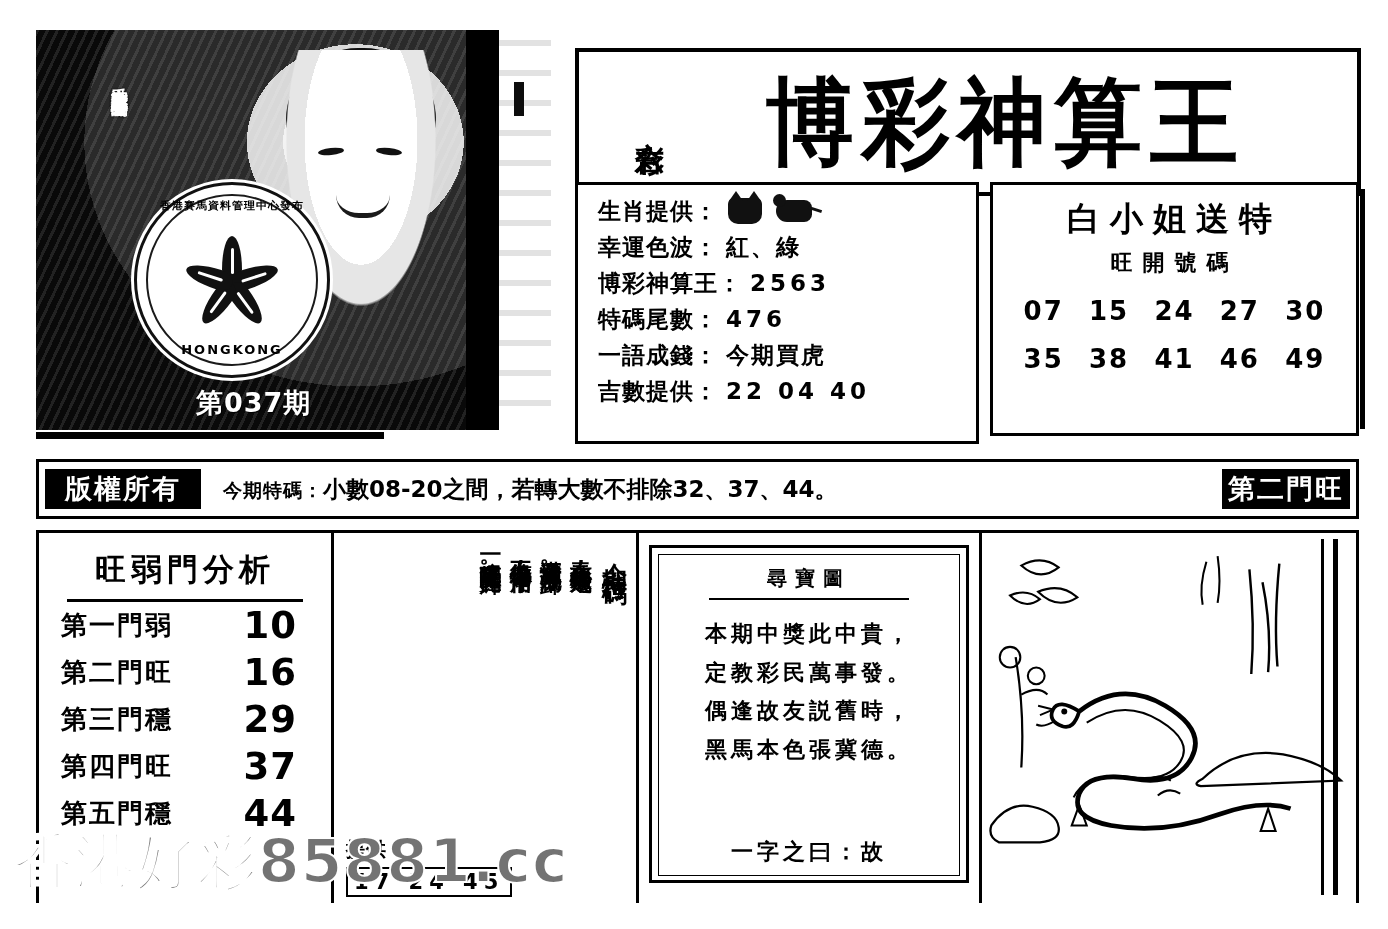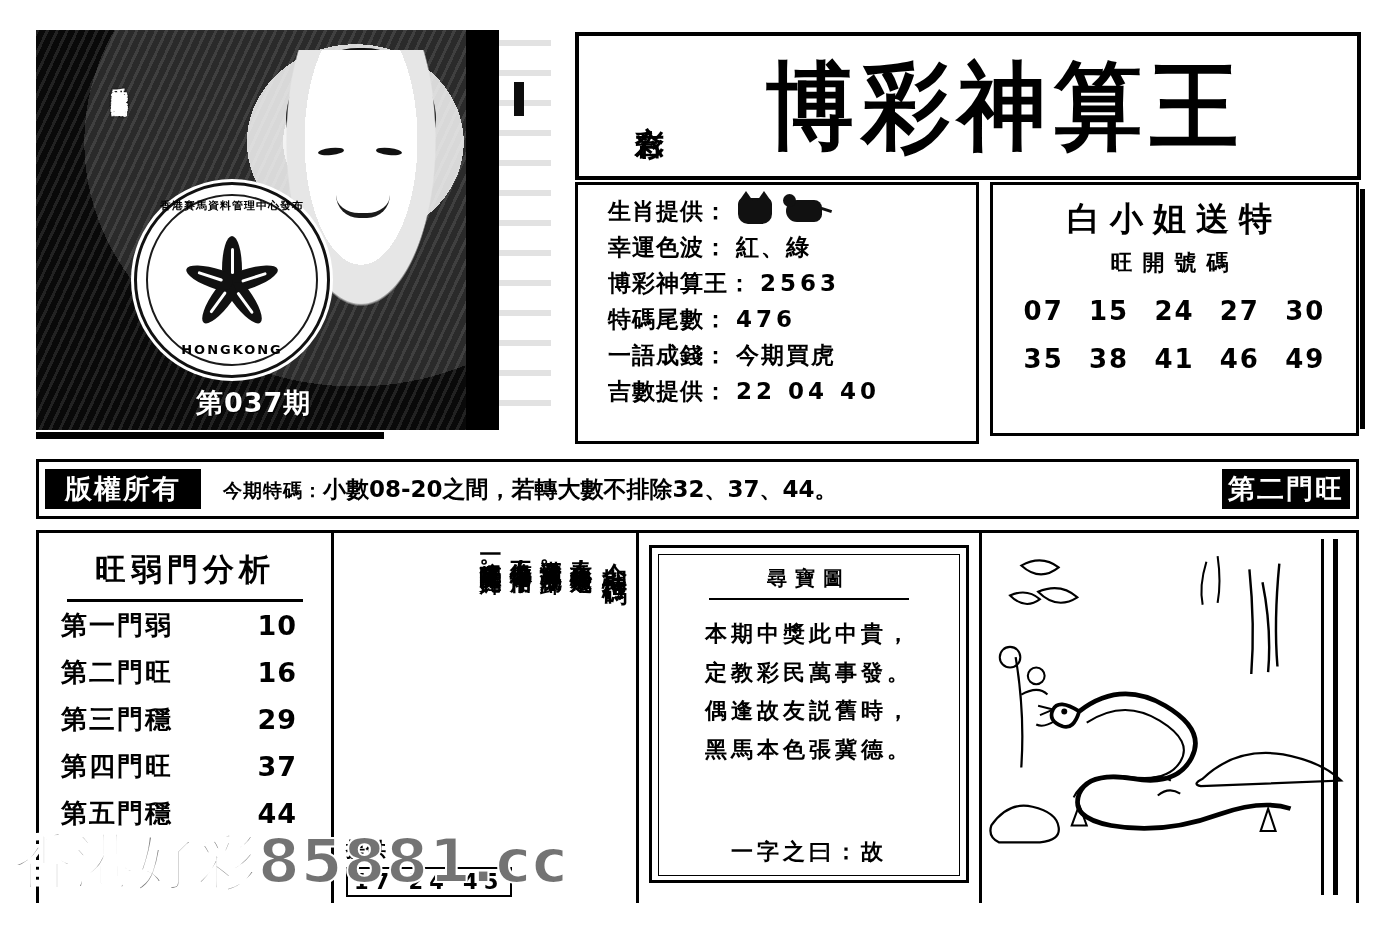--- a/index.html
+++ b/index.html
@@ -104,21 +104,21 @@
     position:absolute;left:160px;top:355px;
     color:#fff;font-size:27px;font-weight:bold;letter-spacing:1px;
     text-shadow:1px 1px 0 #000;
   }
   .photo-underline{
     position:absolute;left:36px;top:432px;width:348px;height:7px;background:#000;
   }
 
   
   .masthead{
-    position:absolute;left:575px;top:32px;width:778px;height:140px;
+    position:absolute;left:575px;top:48px;width:778px;height:140px;
     border:4px solid #000;background:#fff;
     display:flex;align-items:center;
   }
   .mast-small{
     width:72px;margin-left:14px;
     writing-mode:vertical-rl;text-orientation:upright;
     font-size:29px;font-weight:bold;line-height:1.05;letter-spacing:2px;
   }
   .mast-big{
     flex:1;text-align:center;
@@ -130,21 +130,21 @@
   }
 
   
   .info-box{
     position:absolute;left:575px;top:182px;width:398px;height:248px;
     border:3px solid #000;background:#fff;
     padding:8px 0 0 0;
   }
   .info-row{
     display:flex;align-items:center;
-    height:36px;padding-left:30px;
+    height:36px;padding-left:20px;
     font-size:23px;font-weight:bold;
     letter-spacing:1px;
   }
   .info-row .k{white-space:nowrap;}
   .info-row .v{margin-left:8px;letter-spacing:2px;}
   .info-row .v.num{font-family:"DejaVu Sans","Liberation Sans",sans-serif;letter-spacing:4px;}
   .zodiac-icons{display:flex;align-items:center;gap:14px;margin-left:10px;}
   .zi{width:34px;height:26px;position:relative;}
   .zi.cat{
     background:#111;border-radius:6px 6px 10px 10px;
@@ -221,21 +221,21 @@
     font-size:31px;font-weight:bold;letter-spacing:5px;
   }
   .analysis-underline{
     width:236px;height:3px;background:#000;margin:8px auto 0;
   }
   .an-row{
     display:flex;align-items:center;justify-content:space-between;
     padding:0 34px 0 22px;height:47px;
     font-size:26px;font-weight:bold;letter-spacing:2px;
   }
-  .an-row .n{font-size:27px;letter-spacing:1px;}
+  .an-row .n{font-size:37px;letter-spacing:1px;}
 
   .col-poem{
     width:290px;border-right:3px solid #000;position:relative;
     display:flex;flex-direction:row-reverse;justify-content:flex-start;
     padding:10px 6px 0 6px;
     gap:2px;
   }
   .vcol{
     writing-mode:vertical-rl;text-orientation:upright;
     font-family:"DejaVu Serif","Liberation Serif",serif;

